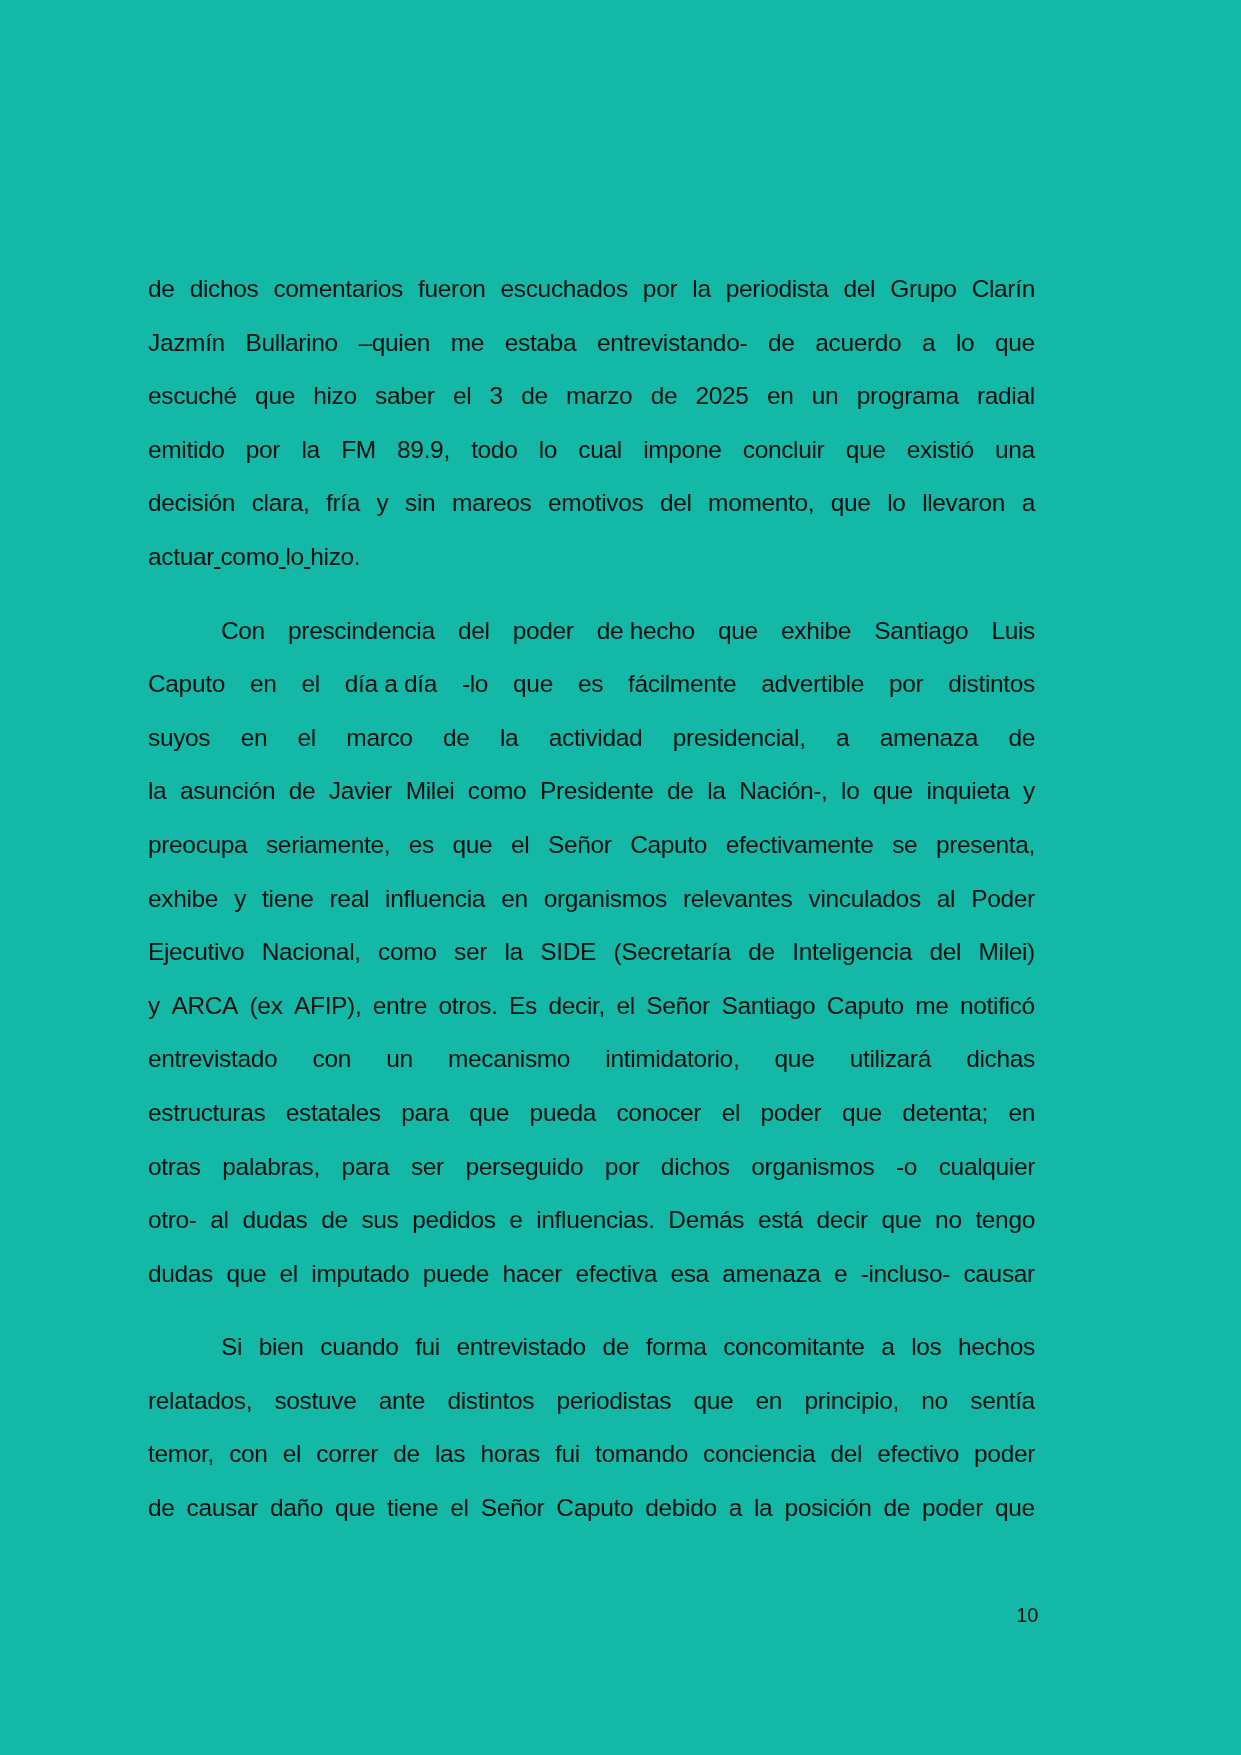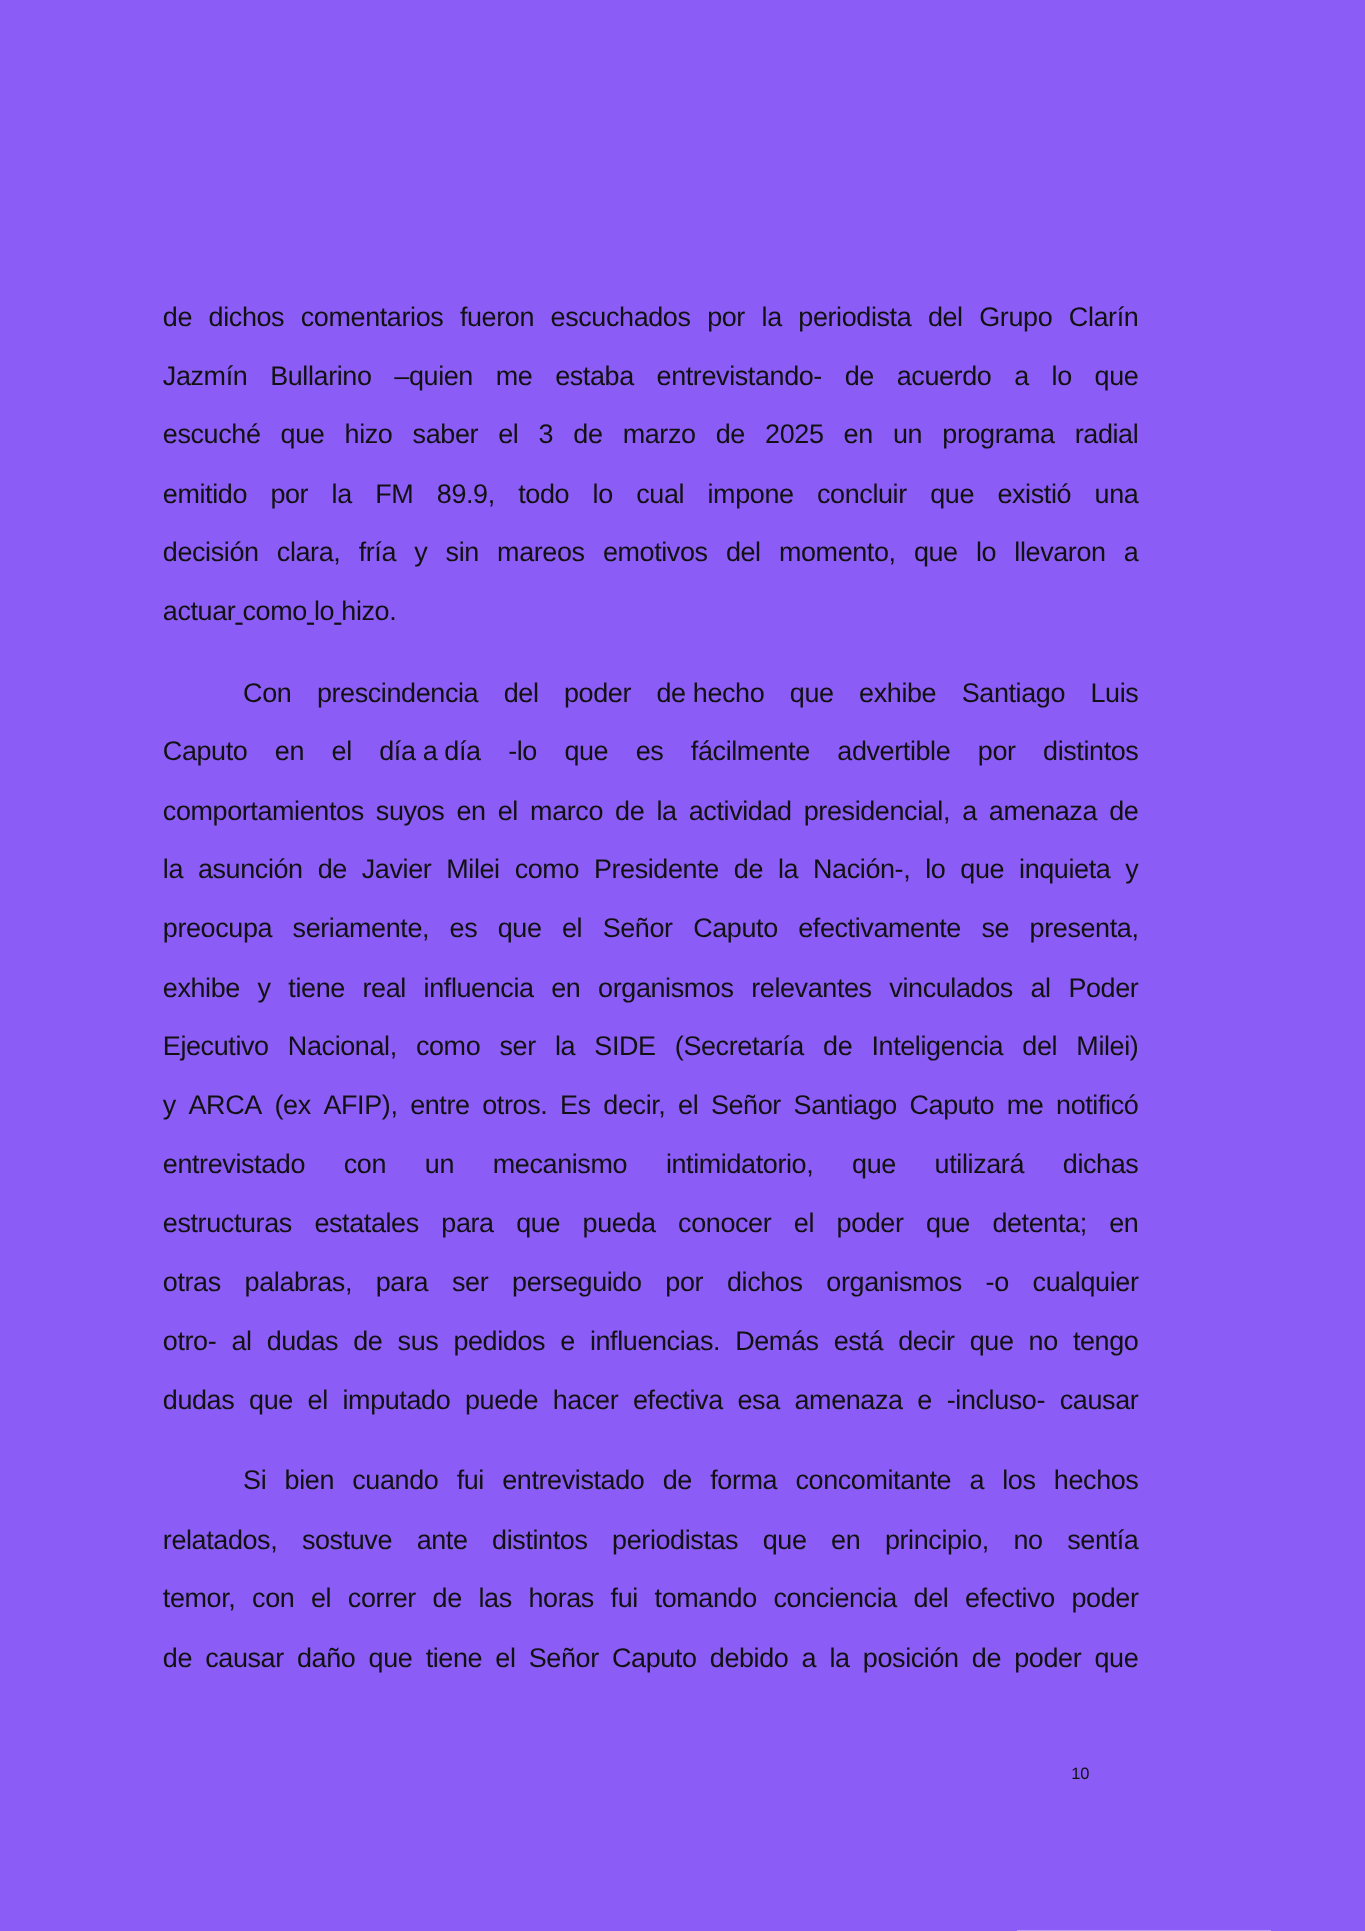--- a/index.html
+++ b/index.html
@@ -14,21 +14,21 @@
       overflow: hidden;
       font-family: "Liberation Sans", "DejaVu Sans", sans-serif;
       color: #111111;
     }
     .page {
       position: absolute;
       left: 0;
       top: 0;
       width: 1241px;
       height: 1755px;
-      background: #8b5cf6;
+      background: #14b8a6;
     }
     .body-text {
       position: absolute;
       left: 148px;
       top: 262px;
       width: 887px;
     }
     .line {
       display: block;
       height: 53.6px;
@@ -54,25 +54,25 @@
     .line.indent {
       padding-left: 73px;
     }
     .para-gap {
       height: 20px;
     }
     .w { display: inline-block; }
     .it { }
     .page-number {
       position: absolute;
-      left: 960px;
+      left: 1008px;
       top: 1604px;
       width: 30px;
       text-align: right;
-      font-size: 15px;
+      font-size: 20px;
       letter-spacing: -0.3px;
     }
   </style>
 </head>
 <body>
 
 <div class="page">
   <div class="body-text" id="body-text">
       <div class="paragraph">
         <div class="line j">
@@ -169,21 +169,20 @@
           <span class="w it">día a día</span>
           <span class="w">-lo</span>
           <span class="w">que</span>
           <span class="w">es</span>
           <span class="w">fácilmente</span>
           <span class="w">advertible</span>
           <span class="w">por</span>
           <span class="w">distintos</span>
         </div>
         <div class="line j">
-          <span class="w">comportamientos</span>
           <span class="w">suyos</span>
           <span class="w">en</span>
           <span class="w">el</span>
           <span class="w">marco</span>
           <span class="w">de</span>
           <span class="w">la</span>
           <span class="w">actividad</span>
           <span class="w">presidencial,</span>
           <span class="w">a</span>
           <span class="w">amenaza</span>

